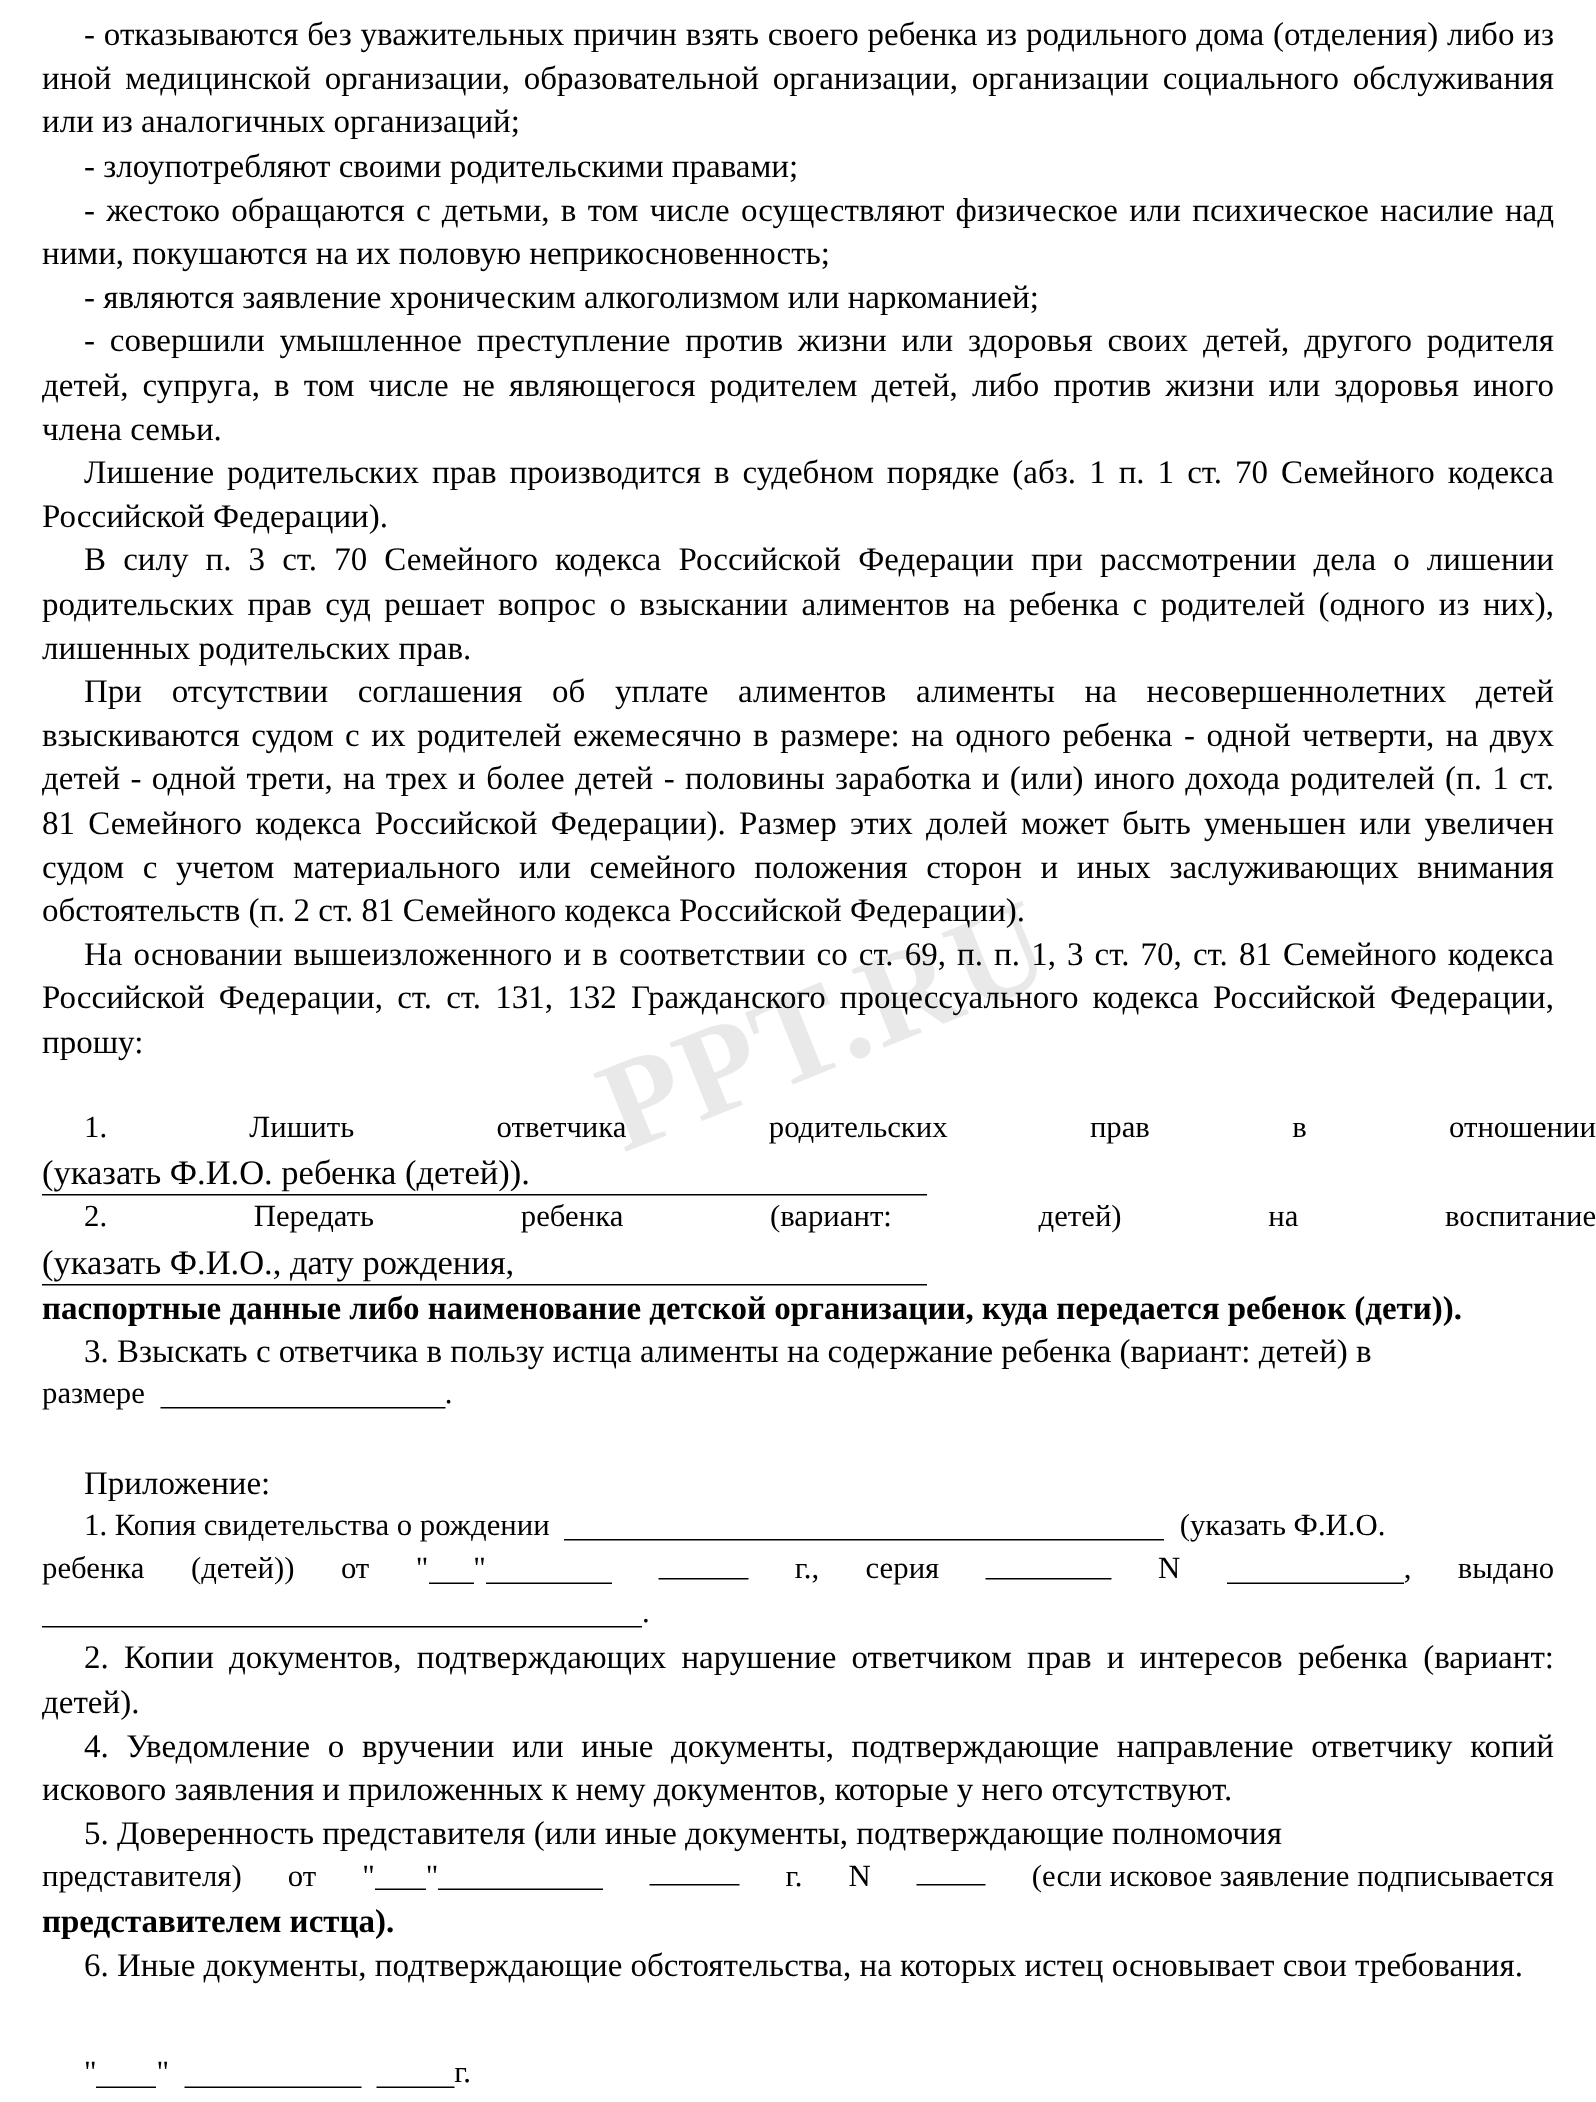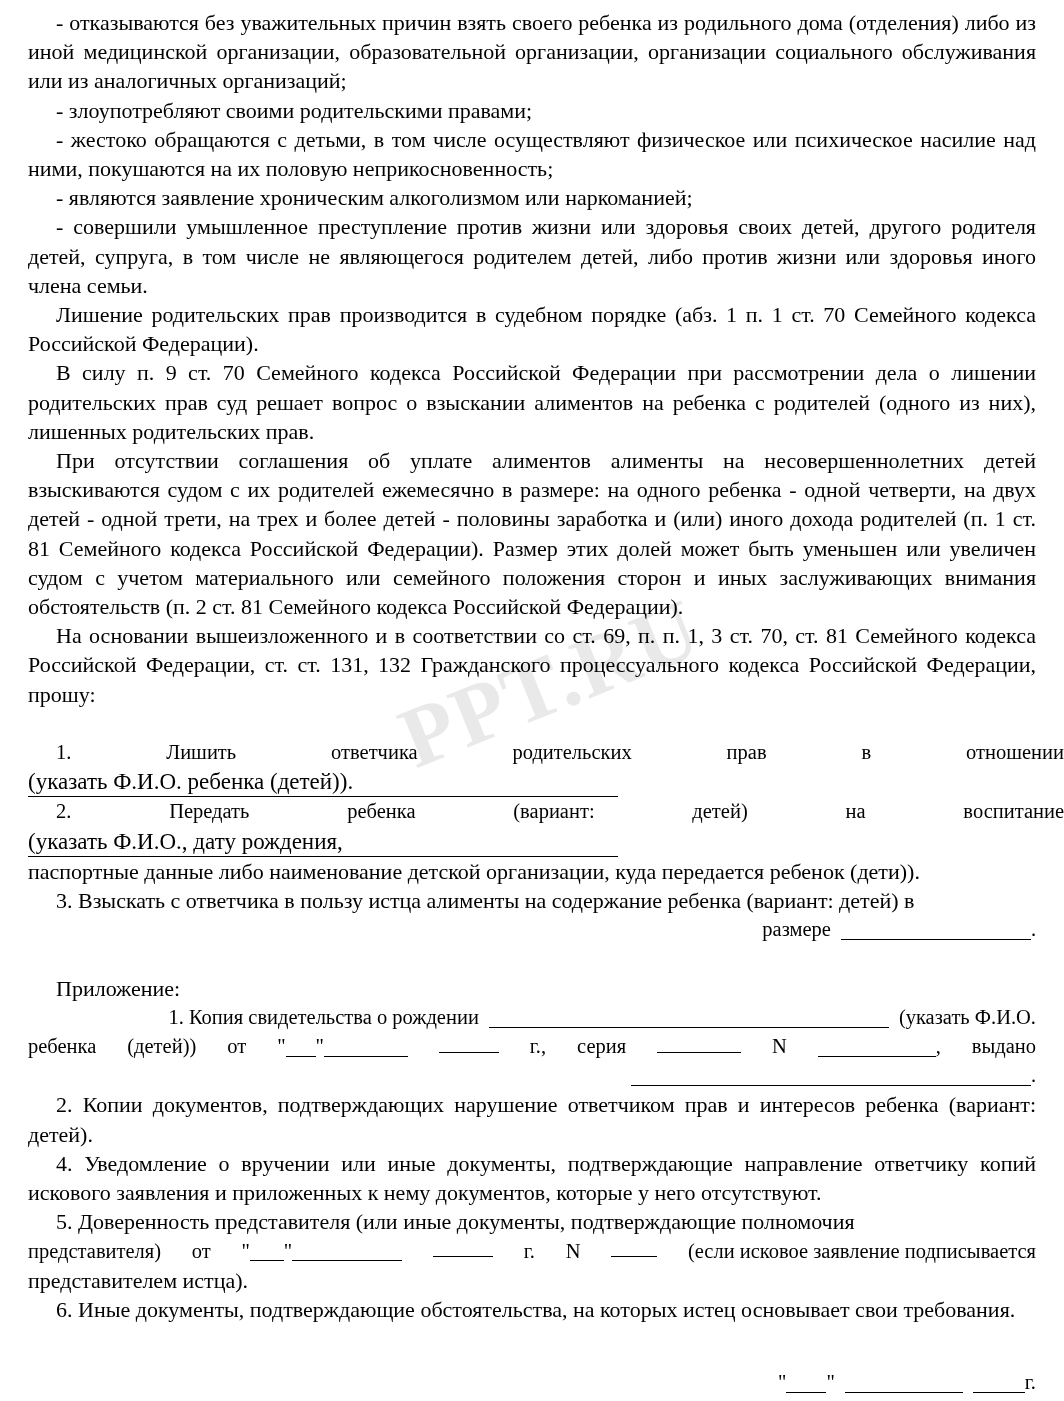--- a/index.html
+++ b/index.html
@@ -50,20 +50,21 @@
   p.para {
     margin: 0;
     text-align: justify;
     text-justify: inter-word;
     font-size: 22px;
     line-height: 29.2px;
     text-indent: 28px;
   }
   p.para.noindent {
     text-indent: 0;
+    font-weight: bold;
   }
   .numbered-line {
     display: flex;
     font-size: 20.5px;
     line-height: 29.2px;
     width: 100%;
   }
   .numbered-line > span {
     white-space: nowrap;
   }
@@ -106,39 +107,38 @@
   .ul-w190 { width: 190px; }
   .ul-w400 { width: 400px; }
   .gap-sm { display: inline-block; width: 10px; }
   .spacer-line { height: 29.2px; }
   .spacer-half { height: 15px; }
   .indent28 { padding-left: 28px; }
   .sig-row {
     font-size: 20.5px;
     line-height: 29.2px;
     white-space: nowrap;
-    text-align: right;
   }
 </style>
 </head>
 <body>
 
 <div id="page">
 
   <div id="watermark">PPT.RU</div>
 
   <div id="content">
 
     <p class="para">- отказываются без уважительных причин взять своего ребенка из родильного дома (отделения) либо из иной медицинской организации, образовательной организации, организации социального обслуживания или из аналогичных организаций;</p>
     <p class="para">- злоупотребляют своими родительскими правами;</p>
     <p class="para">- жестоко обращаются с детьми, в том числе осуществляют физическое или психическое насилие над ними, покушаются на их половую неприкосновенность;</p>
     <p class="para">- являются заявление хроническим алкоголизмом или наркоманией;</p>
     <p class="para">- совершили умышленное преступление против жизни или здоровья своих детей, другого родителя детей, супруга, в том числе не являющегося родителем детей, либо против жизни или здоровья иного члена семьи.</p>
     <p class="para">Лишение родительских прав производится в судебном порядке (абз. 1 п. 1 ст. 70 Семейного кодекса Российской Федерации).</p>
-    <p class="para">В силу п. 9 ст. 70 Семейного кодекса Российской Федерации при рассмотрении дела о лишении родительских прав суд решает вопрос о взыскании алиментов на ребенка с родителей (одного из них), лишенных родительских прав.</p>
+    <p class="para">В силу п. 3 ст. 70 Семейного кодекса Российской Федерации при рассмотрении дела о лишении родительских прав суд решает вопрос о взыскании алиментов на ребенка с родителей (одного из них), лишенных родительских прав.</p>
     <p class="para">При отсутствии соглашения об уплате алиментов алименты на несовершеннолетних детей взыскиваются судом с их родителей ежемесячно в размере: на одного ребенка - одной четверти, на двух детей - одной трети, на трех и более детей - половины заработка и (или) иного дохода родителей (п. 1 ст. 81 Семейного кодекса Российской Федерации). Размер этих долей может быть уменьшен или увеличен судом с учетом материального или семейного положения сторон и иных заслуживающих внимания обстоятельств (п. 2 ст. 81 Семейного кодекса Российской Федерации).</p>
     <p class="para">На основании вышеизложенного и в соответствии со ст. 69, п. п. 1, 3 ст. 70, ст. 81 Семейного кодекса Российской Федерации, ст. ст. 131, 132 Гражданского процессуального кодекса Российской Федерации, прошу:</p>
 
     <div class="spacer-line"></div>
 
     <div class="numbered-line numlead">
       <span>1.</span>
       <span class="spacer"></span>
       <span>Лишить</span>
       <span class="spacer"></span>

